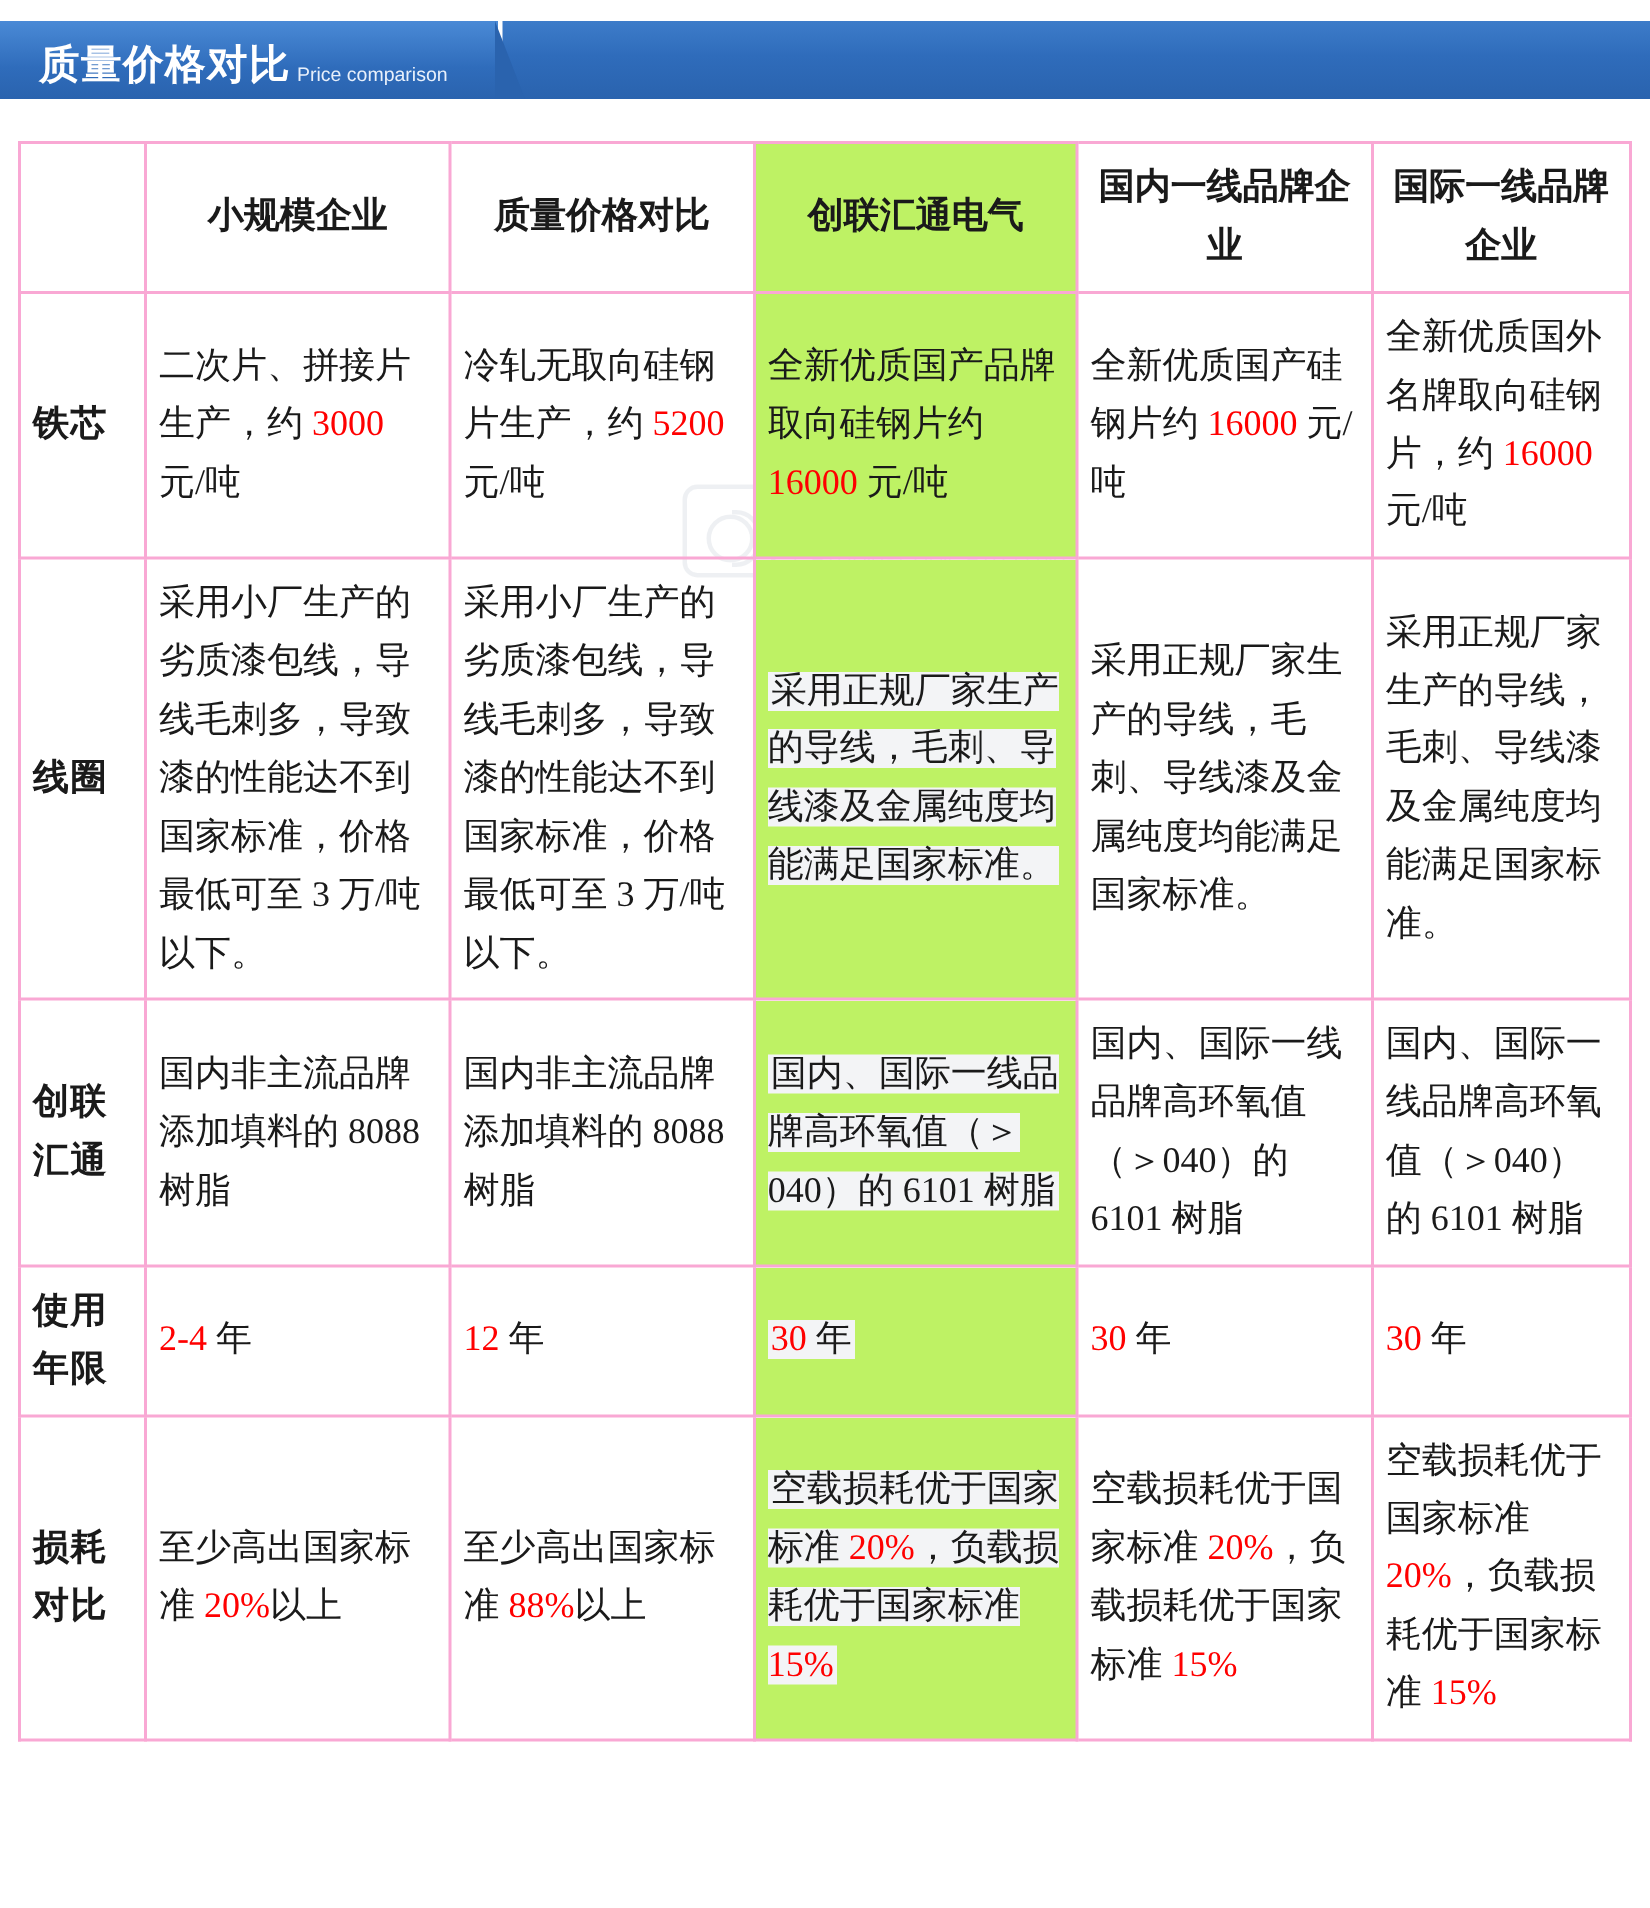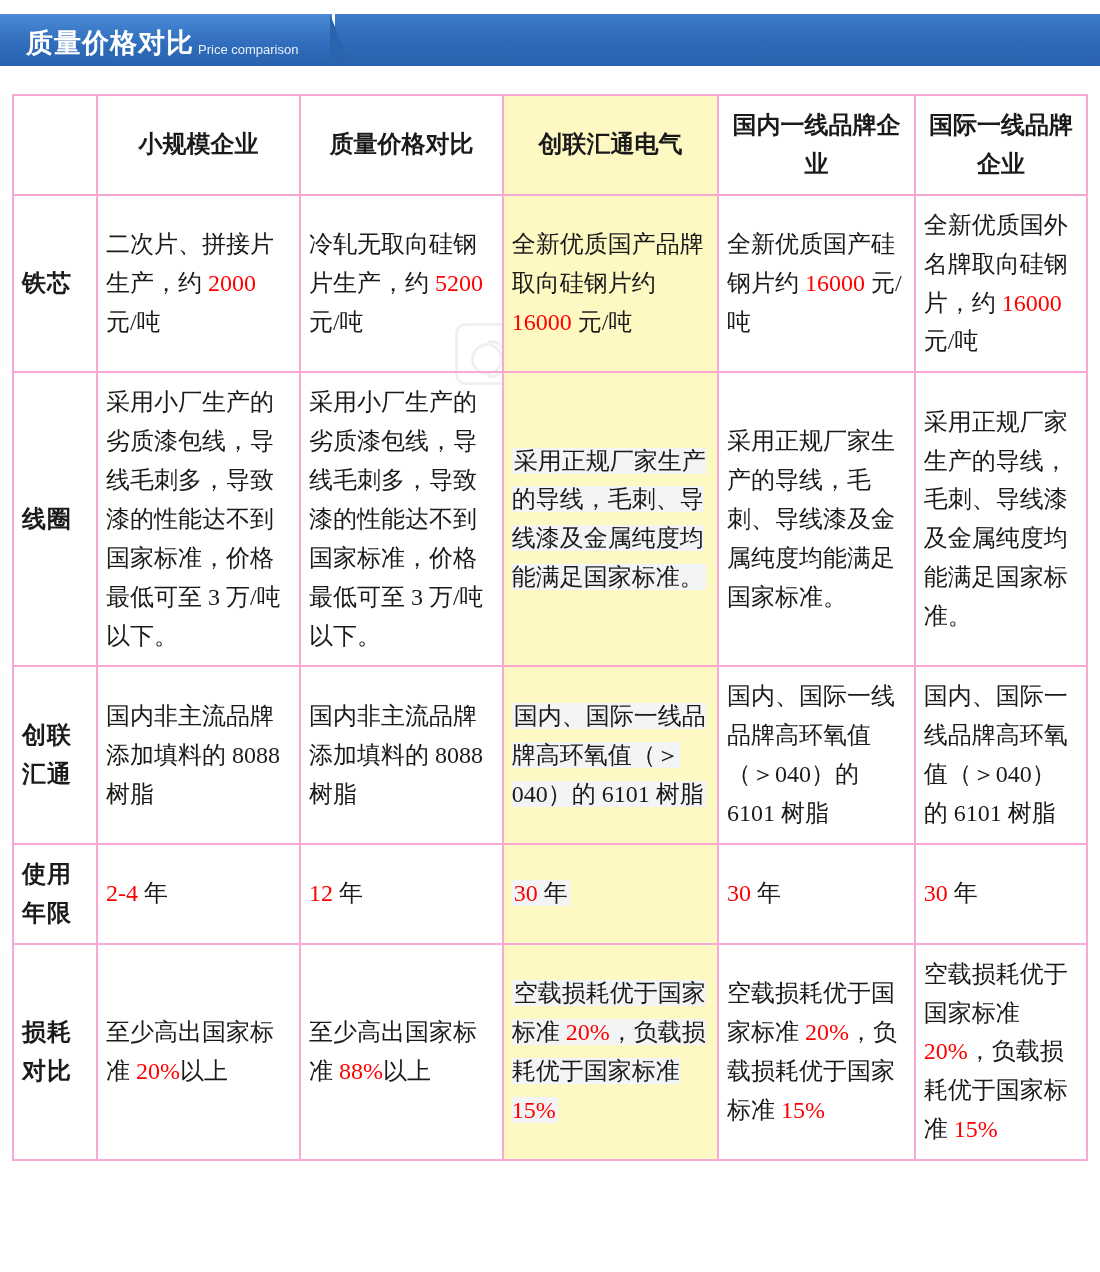--- a/index.html
+++ b/index.html
@@ -103,21 +103,21 @@
   }
   thead th.blank { background: #ffffff; }
   .rowhead {
     font-weight: bold;
     font-size: 21px;
     letter-spacing: 1px;
     line-height: 1.3;
     padding: 6px 2px;
   }
   .hl-col {
-    background: #fef9c3;
+    background: #bef264;
   }
   .hl-head {
     color: #c00000;
     font-weight: bold;
   }
   .red { color: #ff0000; }
   .hlbox {
     background: #f3f4f6;
     padding: 0 2px;
   }
@@ -216,21 +216,21 @@
           <th class="hl-col hl-head">创联汇通电气</th>
           <th>国内一线品牌企业</th>
           <th>国际一线品牌企业</th>
         </tr>
       </thead>
       <tbody>
 
         <tr>
           <td class="rowhead">铁芯</td>
           <td>
-            二次片、拼接片生产，约 <span class="red">2000</span> 元/吨
+            二次片、拼接片生产，约 <span class="red">3000</span> 元/吨
           </td>
           <td>
             冷轧无取向硅钢片生产，约 <span class="red">5200</span> 元/吨
           </td>
           <td class="hl-col">
             全新优质国产品牌取向硅钢片约 <span class="red">16000</span> 元/吨
           </td>
           <td>
             全新优质国产硅钢片约 <span class="red">16000</span> 元/吨
           </td>

